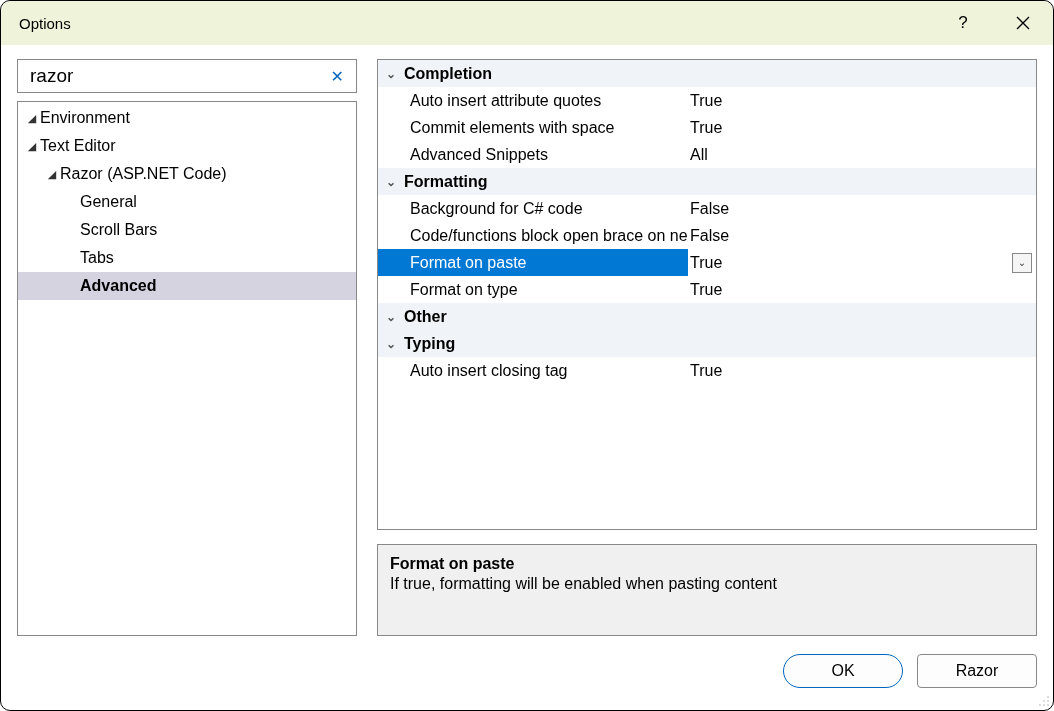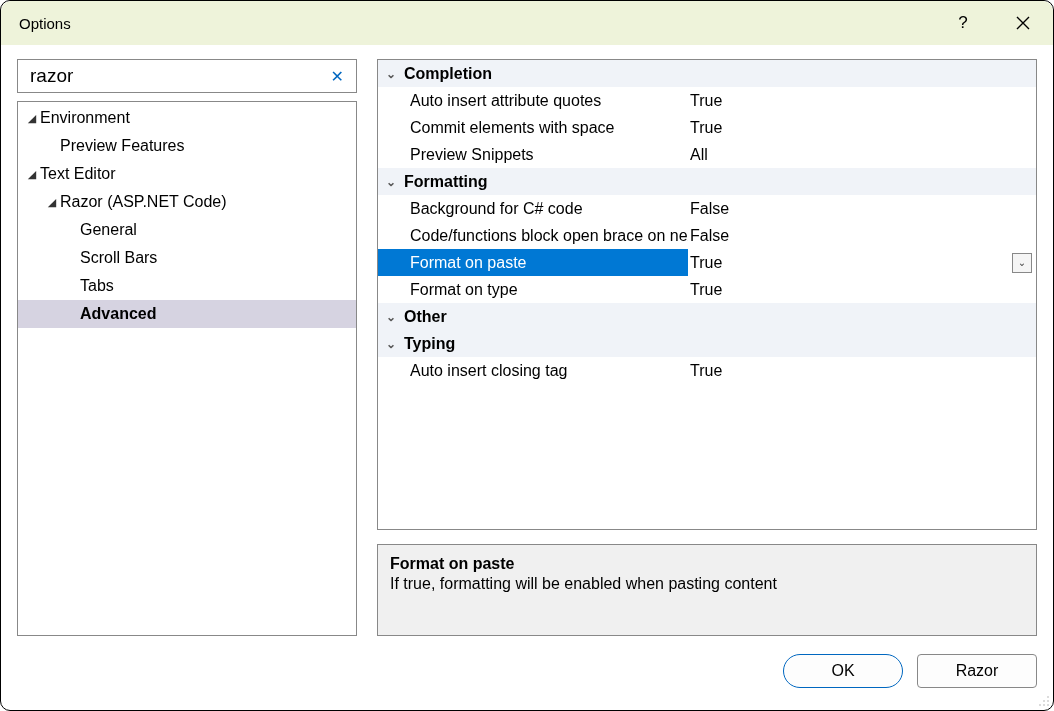--- a/index.html
+++ b/index.html
@@ -144,24 +144,20 @@
     <div class="left">
       <div class="search">
         <input type="text" value="razor" style="">
         <span class="clear">✕</span>
       </div>
       <div class="tree" id="tree">
           <div class="tree-item lvl-0">
             <span class="arrow">◢</span>
             <span>Environment</span>
           </div>
-          <div class="tree-item lvl-1 no-arrow">
-            <span class="arrow"></span>
-            <span>Preview Features</span>
-          </div>
           <div class="tree-item lvl-0">
             <span class="arrow">◢</span>
             <span>Text Editor</span>
           </div>
           <div class="tree-item lvl-1">
             <span class="arrow">◢</span>
             <span>Razor (ASP.NET Code)</span>
           </div>
           <div class="tree-item lvl-2 no-arrow">
             <span class="arrow"></span>
@@ -202,21 +198,21 @@
               <span class="pg-spacer"></span>
               <span class="pg-name">Commit elements with space</span>
             </div>
             <div class="pg-value">
               <span>True</span>
             </div>
           </div>
           <div class="pg-row pg-prop">
             <div class="pg-name-cell">
               <span class="pg-spacer"></span>
-              <span class="pg-name">Preview Snippets</span>
+              <span class="pg-name">Advanced Snippets</span>
             </div>
             <div class="pg-value">
               <span>All</span>
             </div>
           </div>
           <div class="pg-row pg-cat">
             <span class="pg-caret">⌄</span>
             <span>Formatting</span>
           </div>
           <div class="pg-row pg-prop">

